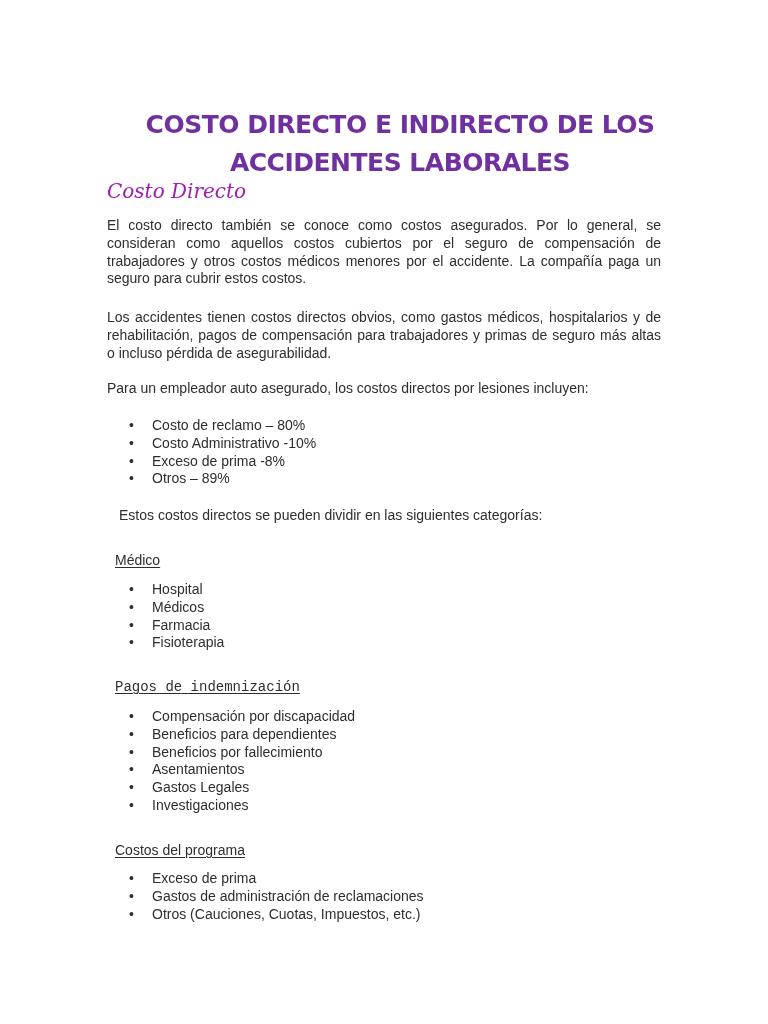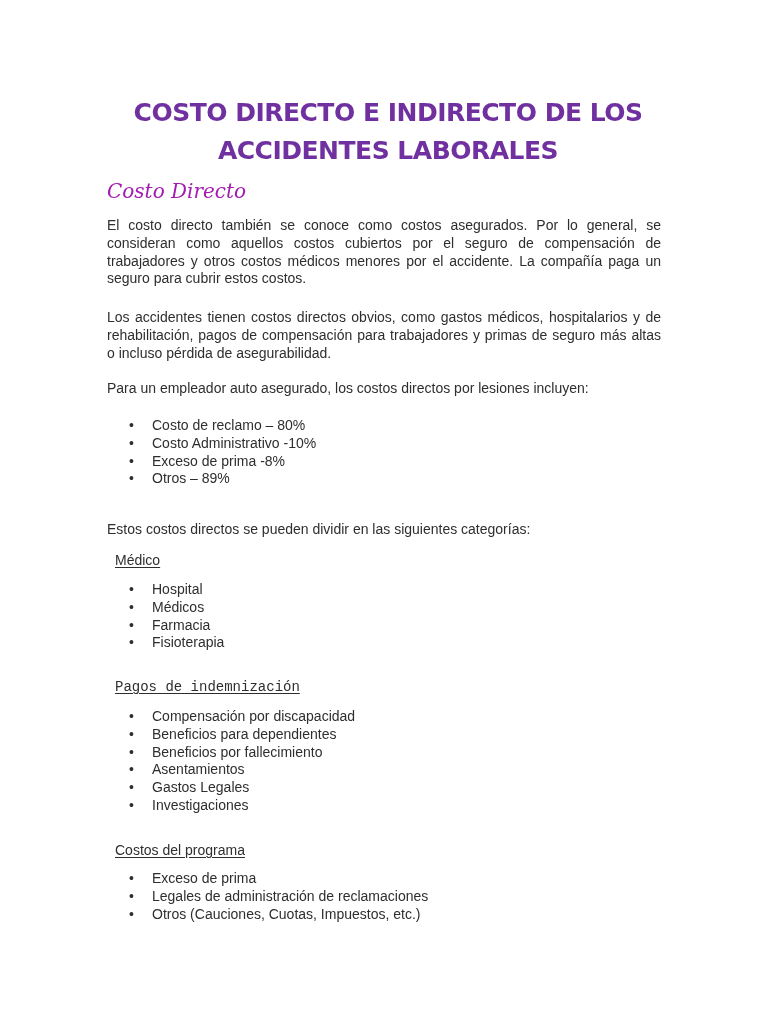--- a/index.html
+++ b/index.html
@@ -26,21 +26,21 @@
       left: 100px;
       width: 568px;
       top: 90px;
       text-align: center;
       font-family: "DejaVu Sans", sans-serif;
       font-weight: bold;
       font-size: 25px;
       line-height: 38px;
       color: #7030a0;
       letter-spacing: -0.5px;
-      margin: 4px;
+      margin: 16px;
     }
     .subheading {
       position: absolute;
       left: 107px;
       top: 178px;
       font-family: "DejaVu Serif", serif;
       font-style: italic;
       font-size: 20px;
       line-height: 26px;
       color: #a21caf;
@@ -106,21 +106,21 @@
 
   <p class="para body-text" style="top:309px;">Los accidentes tienen costos directos obvios, como gastos médicos, hospitalarios y de rehabilitación, pagos de compensación para trabajadores y primas de seguro más altas o incluso pérdida de asegurabilidad.</p>
 
   <ul class="ul body-text" style="top:417px;">
     <li><span class="bullet">•</span><span>Costo de reclamo – 80%</span></li>
     <li><span class="bullet">•</span><span>Costo Administrativo -10%</span></li>
     <li><span class="bullet">•</span><span>Exceso de prima -8%</span></li>
     <li><span class="bullet">•</span><span>Otros – 89%</span></li>
   </ul>
 
-  <p class="para left body-text" style="top:521px;">Estos costos directos se pueden dividir en las siguientes categorías:</p>
+  <p class="para left body-text" style="top:507px;margin-left:12px;">Estos costos directos se pueden dividir en las siguientes categorías:</p>
 
   <p class="section-label body-text" style="top:544px;">Médico</p>
 
   <ul class="ul body-text" style="top:581px;">
     <li><span class="bullet">•</span><span>Hospital</span></li>
     <li><span class="bullet">•</span><span>Médicos</span></li>
     <li><span class="bullet">•</span><span>Farmacia</span></li>
     <li><span class="bullet">•</span><span>Fisioterapia</span></li>
   </ul>
 
@@ -132,17 +132,17 @@
     <li><span class="bullet">•</span><span>Beneficios por fallecimiento</span></li>
     <li><span class="bullet">•</span><span>Asentamientos</span></li>
     <li><span class="bullet">•</span><span>Gastos Legales</span></li>
     <li><span class="bullet">•</span><span>Investigaciones</span></li>
   </ul>
 
   <p class="section-label body-text" style="top:834px;">Costos del programa</p>
 
   <ul class="ul body-text" style="top:870px;">
     <li><span class="bullet">•</span><span>Exceso de prima</span></li>
-    <li><span class="bullet">•</span><span>Legales de administración de reclamaciones</span></li>
+    <li><span class="bullet">•</span><span>Gastos de administración de reclamaciones</span></li>
     <li><span class="bullet">•</span><span>Otros (Cauciones, Cuotas, Impuestos, etc.)</span></li>
   </ul>
 
 </div>
 
 </body></html>

